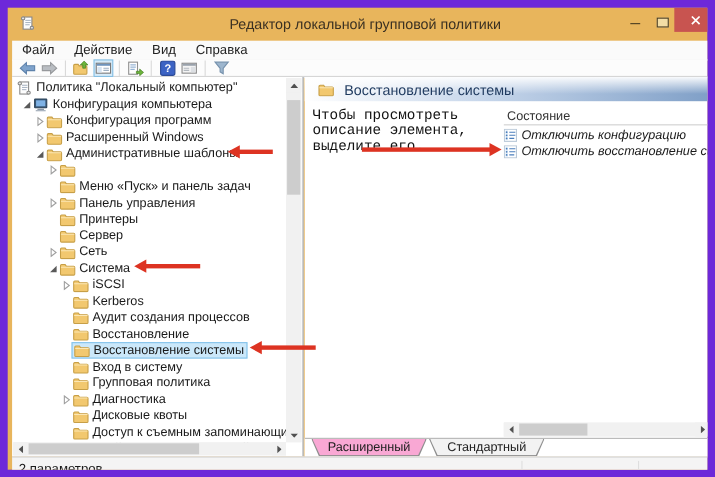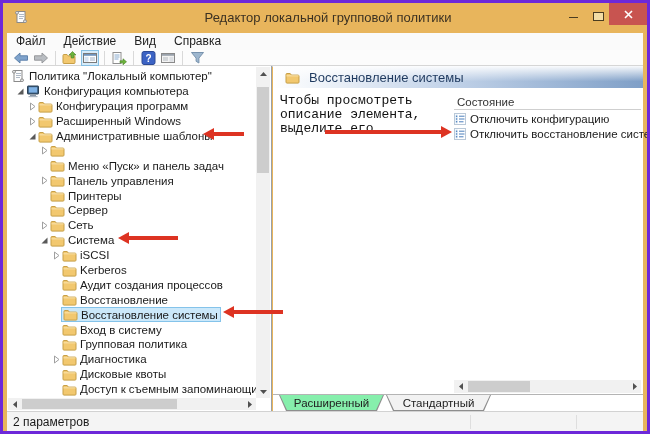--- a/index.html
+++ b/index.html
@@ -1,18 +1,18 @@
 <!DOCTYPE html>
 <html><head>
 <meta charset="utf-8">
 <style>
   html,body{margin:0;padding:0;background:#d8d8d8;}
   .win{
     position:relative;width:650px;height:434px;box-sizing:border-box;
-    background:#e8b55c;border:3px solid #6d28d9;overflow:hidden;
+    background:#e8b55c;border:7px solid #6d28d9;overflow:hidden;
     font-family:"Liberation Sans",sans-serif;color:#1a1a1a;
     -webkit-font-smoothing:antialiased;
   }
   
   .titlebar{position:absolute;left:0;top:0;width:650px;height:30px;}
   .app-icon{position:absolute;left:11px;top:7px;width:16px;height:16px;}
   .title{position:absolute;left:0;top:7px;width:100%;text-align:center;font-size:13px;color:#3b3122;}
   .btn-min{position:absolute;left:564px;top:12px;width:14px;height:8px;cursor:default;}
   .btn-min i{position:absolute;left:2px;top:2px;width:9px;height:0;border-top:1px solid #4a3c20;}
   .btn-max{position:absolute;left:588px;top:8px;width:14px;height:12px;}
@@ -54,30 +54,30 @@
   .right-panel{position:absolute;left:270px;top:63px;width:370px;height:345px;background:#fff;}
   .rp-header{position:absolute;left:0;top:0;width:370px;height:22px;
     background:linear-gradient(to bottom,rgba(255,255,255,.95) 0%,rgba(255,255,255,0) 70%),
                linear-gradient(to right,#ffffff 0%,#c5d5ea 45%,#7f9fc7 100%);
     display:flex;align-items:center;}
   .rp-header .ticon{margin-left:12px;}
   .rp-title{font-size:13px;color:#1f3a5f;margin-left:6px;}
   .rp-desc{position:absolute;left:7px;top:28px;width:160px;font-size:13px;line-height:14px;color:#111;font-family:Liberation Mono, monospace;}
   .col-header{position:absolute;left:184px;top:30px;font-size:11.5px;color:#333;}
   .col-line{position:absolute;left:181px;top:43px;width:187px;height:0;border-top:1px solid #cfcfcf;}
-  .list-items{position:absolute;left:181px;top:46px;width:187px;}
+  .list-items{position:absolute;left:181px;top:46px;width:187px;font-style:italic;}
   .litem{height:14.5px;display:flex;align-items:center;font-size:11.5px;white-space:nowrap;}
   .litem .licon{flex:none;width:12px;height:12px;margin-right:4px;display:flex;align-items:center;}
   
   .tabstrip{position:absolute;left:270px;top:391px;width:370px;height:17px;background:#fff;
     border-top:1px solid #b4b4b4;display:flex;padding-left:6px;box-sizing:border-box;}
   .tab{position:relative;height:16px;margin-right:2px;}
   .tab .shape{position:absolute;inset:0;background:#8e8e8e;
     clip-path:polygon(0 0,100% 0,calc(100% - 7px) 100%,7px 100%);}
-  .tab .face{position:absolute;inset:0 1px 1px 1px;background:#86efac;
+  .tab .face{position:absolute;inset:0 1px 1px 1px;background:#f9a8d4;
     clip-path:polygon(0 0,100% 0,calc(100% - 7px) 100%,7px 100%);
     display:flex;align-items:center;justify-content:center;font-size:11.5px;color:#222;}
   .tab.inactive .face{background:#f2f2f2;}
   
   .statusbar{position:absolute;left:4px;top:408px;width:636px;height:20px;background:#f4f4f4;
     border-top:1px solid #d2d2d2;display:flex;align-items:center;font-size:12px;}
   .statusbar .txt{margin-left:6px;color:#1a1a1a;}
   .st-sep{position:absolute;top:3px;width:1px;height:14px;background:#dedede;}
   
   .red-arrow{position:absolute;height:4px;z-index:99;}

